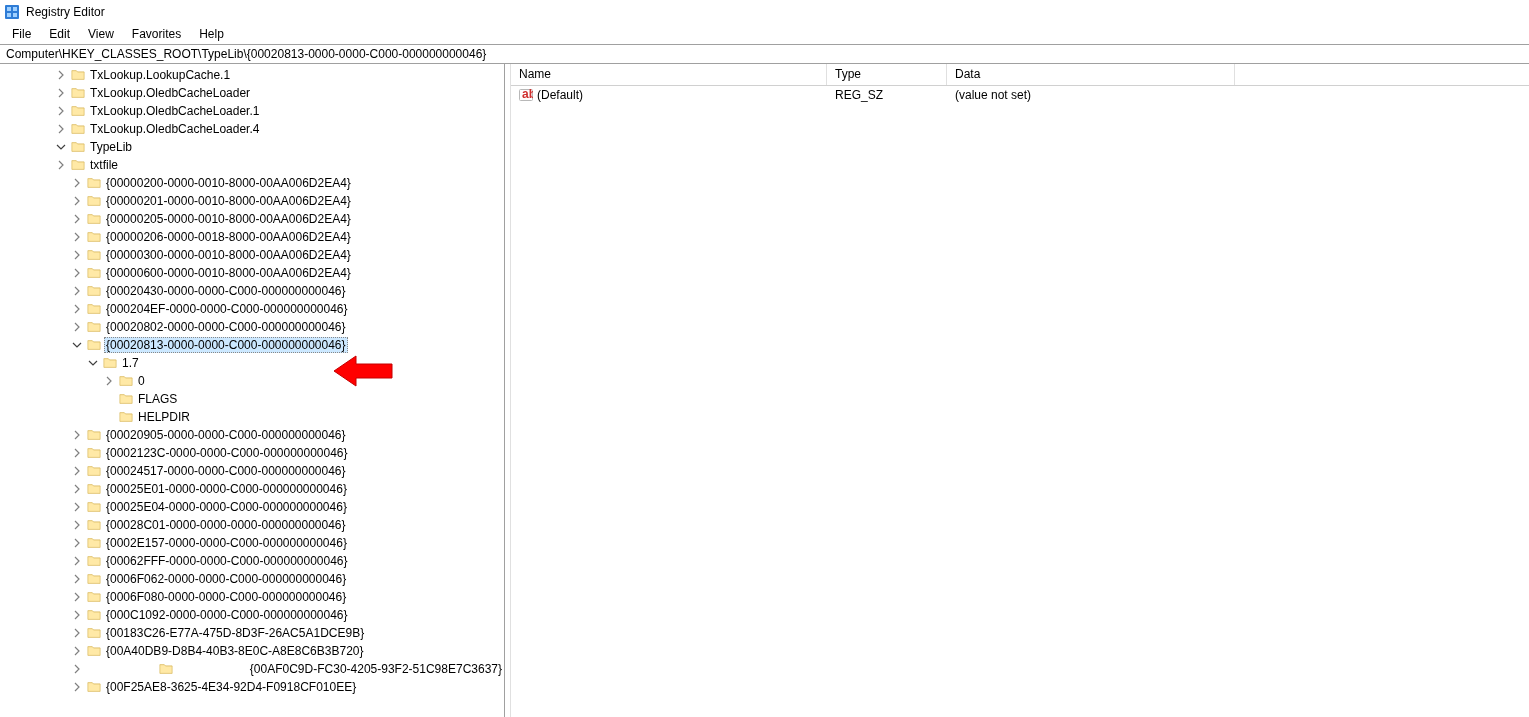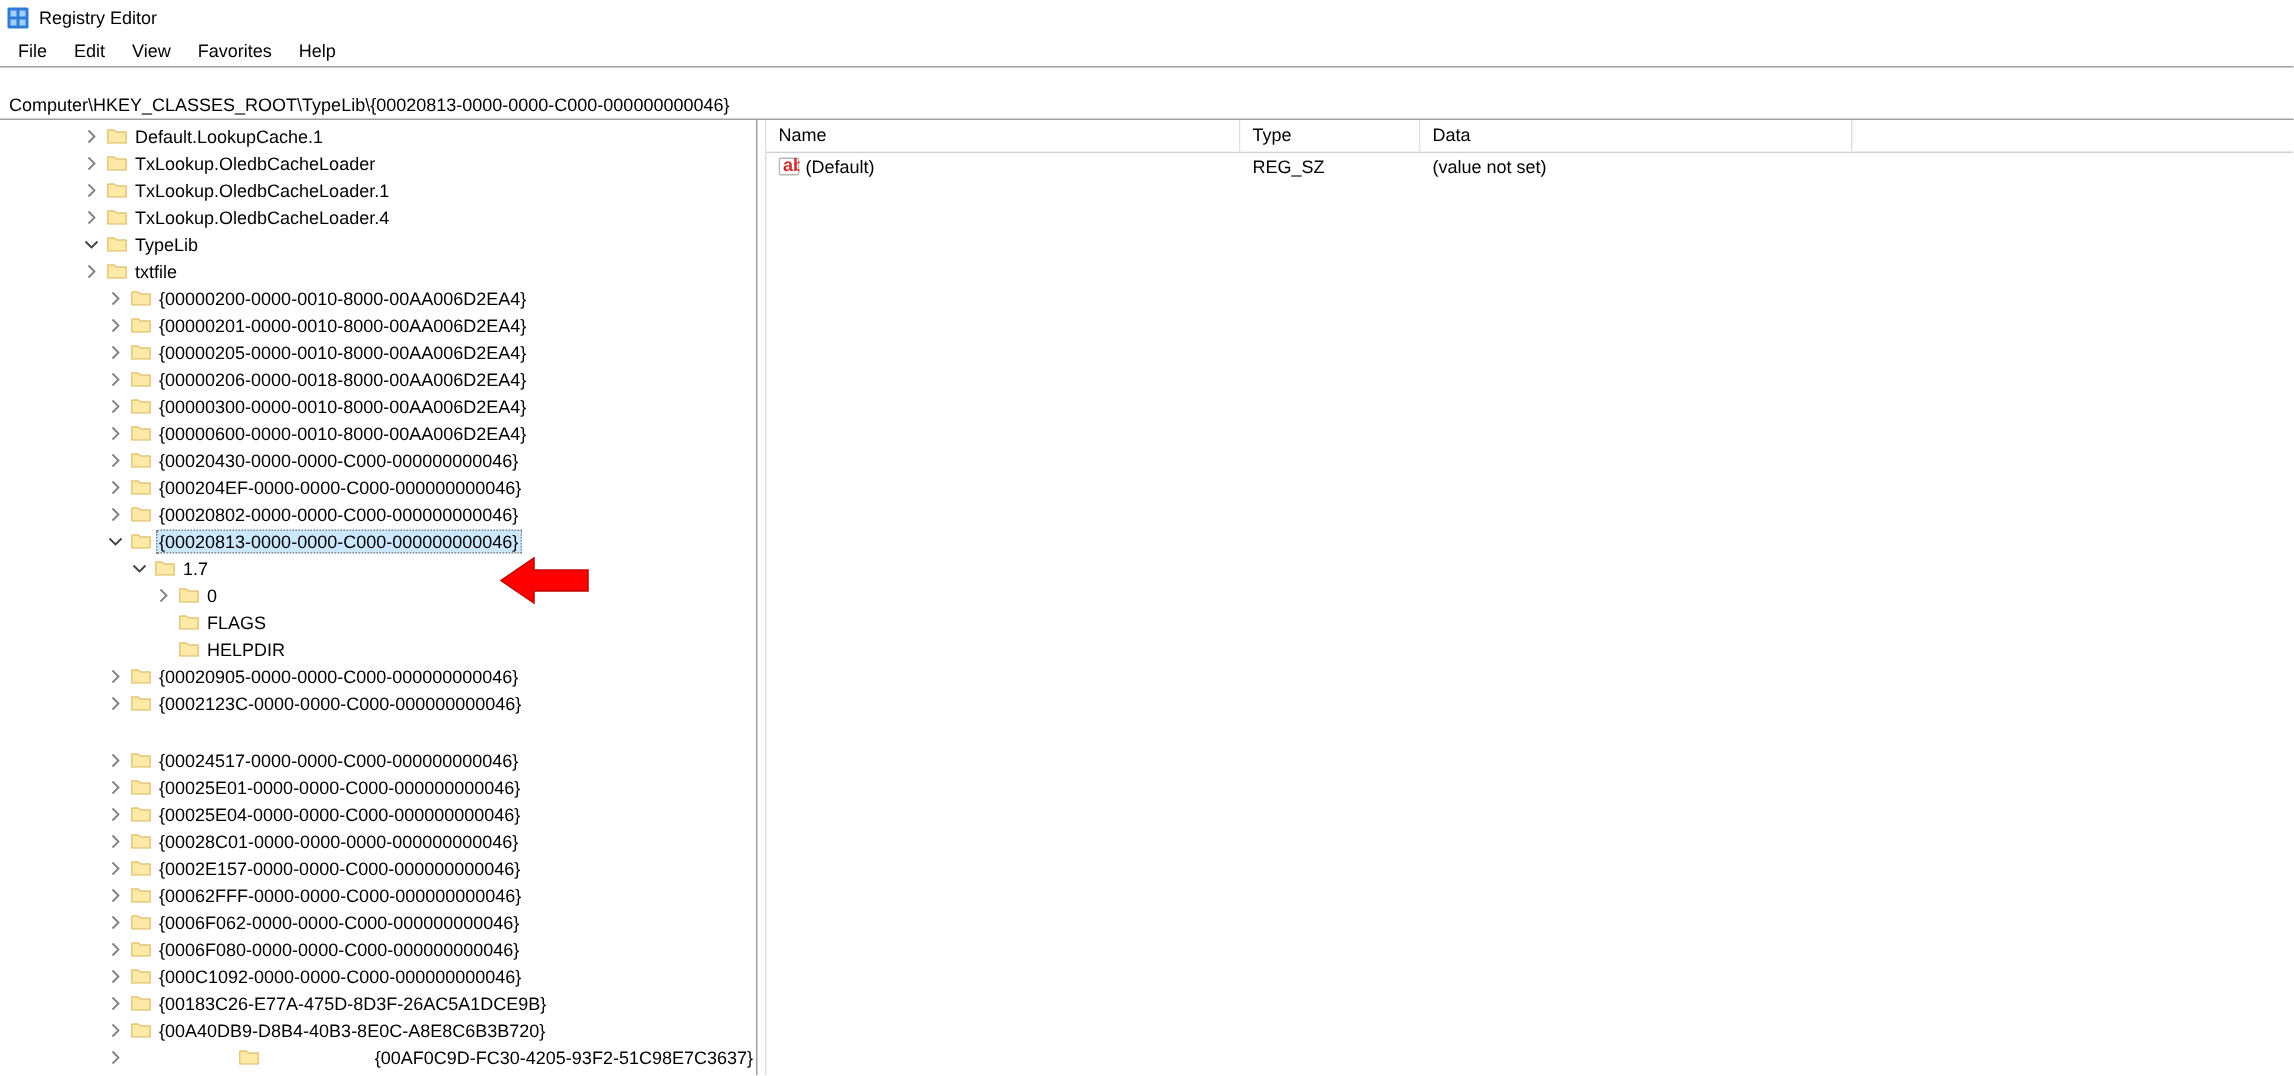--- a/index.html
+++ b/index.html
@@ -8,21 +8,21 @@
     
     .titlebar { height: 24px; display: flex; align-items: center; padding: 0 4px; gap: 6px; }
     .app-icon { width: 16px; height: 16px; }
     .title-text { font-size: 12px; }
 
     
     .menubar { height: 20px; display: flex; align-items: center; padding: 0 4px; gap: 2px; }
     .menu-item { padding: 2px 8px; cursor: default; }
 
     
-    .addressbar { border-top: 1px solid #a0a0a0; border-bottom: 1px solid #a0a0a0; padding: 2px 6px; height: 36px; display: flex; align-items: flex-end; }
+    .addressbar { border-top: 1px solid #a0a0a0; border-bottom: 1px solid #a0a0a0; padding: 2px 6px; height: 20px; display: flex; align-items: flex-start; }
 
     
     .content { display: flex; flex: 1; overflow: hidden; }
 
     
     .tree-panel { width: 505px; position: relative; overflow: hidden; border-right: 1px solid #a0a0a0; }
     .tree-scroll { overflow-y: scroll; height: 100%; }
     .tree { padding-top: 2px; }
     .tree-row { display: flex; align-items: center; height: 18px; white-space: nowrap; cursor: default; }
     .tree-row.selected .label { background: #cce8ff; border: 1px dotted #888; padding: 0 1px; }
@@ -103,21 +103,21 @@
       <div class="tree" id="tree">
           <div class="tree-row" style="padding-left: 54px;">
             <span class="expander">
               <svg width="10" height="10" viewBox="0 0 10 10">
                 <path d="M3 1 L7 5 L3 9" fill="none" stroke="#808080" stroke-width="1.2"></path>
               </svg>
             </span>
             <svg class="folder-icon" viewBox="0 0 16 16">
               <use href="#folder-svg"></use>
             </svg>
-            <span class="label">Default.LookupCache.1</span>
+            <span class="label">TxLookup.LookupCache.1</span>
           </div>
           <div class="tree-row" style="padding-left: 54px;">
             <span class="expander">
               <svg width="10" height="10" viewBox="0 0 10 10">
                 <path d="M3 1 L7 5 L3 9" fill="none" stroke="#808080" stroke-width="1.2"></path>
               </svg>
             </span>
             <svg class="folder-icon" viewBox="0 0 16 16">
               <use href="#folder-svg"></use>
             </svg>
@@ -328,21 +328,21 @@
             <span class="expander">
               <svg width="10" height="10" viewBox="0 0 10 10">
                 <path d="M3 1 L7 5 L3 9" fill="none" stroke="#808080" stroke-width="1.2"></path>
               </svg>
             </span>
             <svg class="folder-icon" viewBox="0 0 16 16">
               <use href="#folder-svg"></use>
             </svg>
             <span class="label">{0002123C-0000-0000-C000-000000000046}</span>
           </div>
-          <div class="tree-row" style="padding-left: 70px; margin-top: 20px;">
+          <div class="tree-row" style="padding-left: 70px;">
             <span class="expander">
               <svg width="10" height="10" viewBox="0 0 10 10">
                 <path d="M3 1 L7 5 L3 9" fill="none" stroke="#808080" stroke-width="1.2"></path>
               </svg>
             </span>
             <svg class="folder-icon" viewBox="0 0 16 16">
               <use href="#folder-svg"></use>
             </svg>
             <span class="label">{00024517-0000-0000-C000-000000000046}</span>
           </div>

